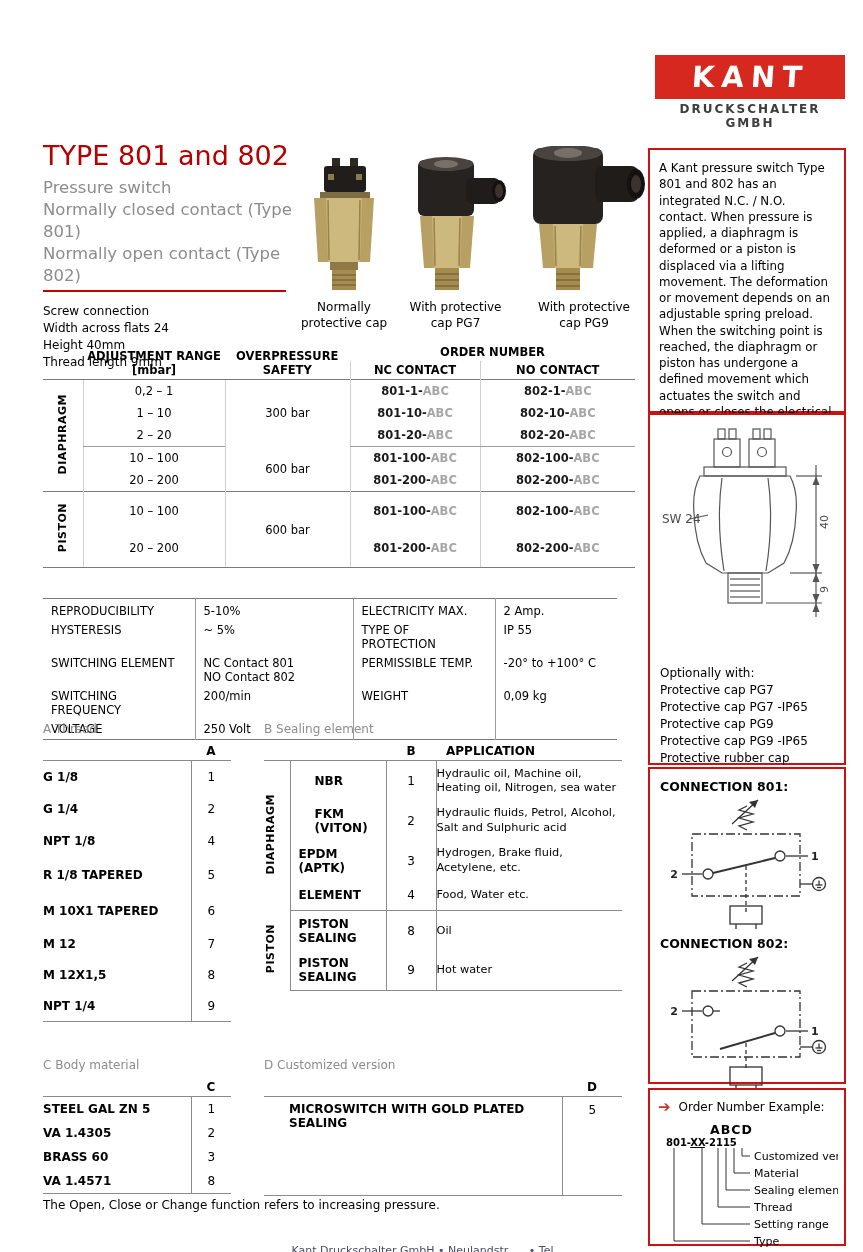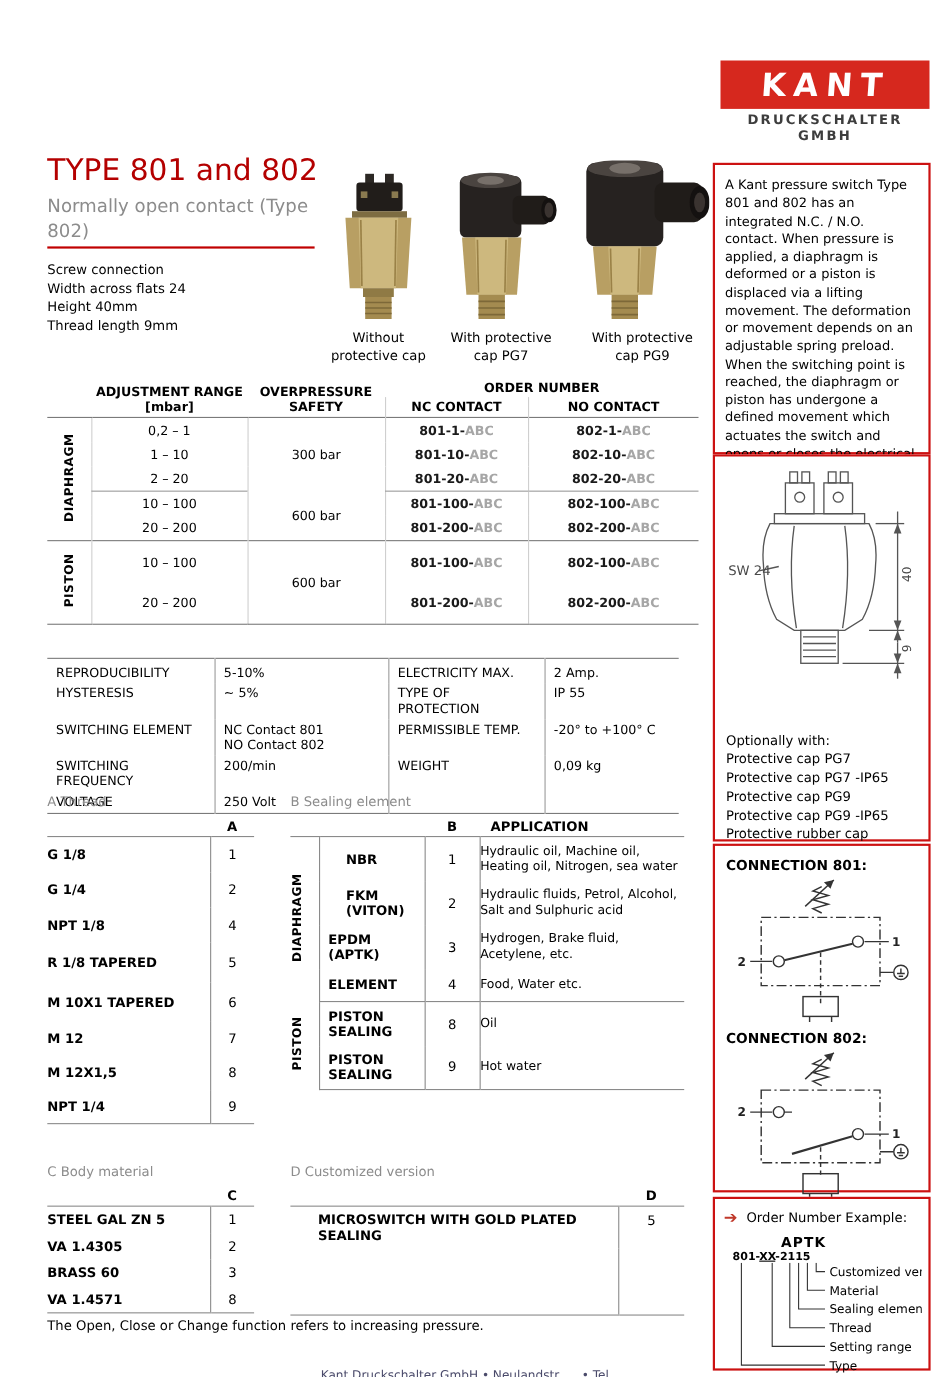--- a/index.html
+++ b/index.html
@@ -92,20 +92,22 @@
 
   <div class="logo">
     <div class="logo-box">
       <span class="logo-word">KANT</span>
     </div>
     <div class="logo-sub">DRUCKSCHALTER GMBH</div>
   </div>
 
   <div class="title-block">
     <div class="main-title">TYPE 801 and 802</div>
+    <div class="subtitle">Pressure switch</div>
+    <div class="subtitle">Normally closed contact (Type 801)</div>
     <div class="subtitle">Normally open contact (Type 802)</div>
     <div class="red-rule"></div>
     <div class="specs-lines">
       <div>Screw connection</div>
       <div>Width across flats 24</div>
       <div>Height 40mm</div>
       <div>Thread length 9mm</div>
     </div>
   </div>
 
@@ -122,21 +124,21 @@
         <polygon points="26,44 62,44 60,108 28,108" fill="#cdb87e"></polygon>
         <line x1="28" y1="46" x2="29" y2="106" stroke="#9a8147" stroke-width="1.5"></line>
         <line x1="60" y1="46" x2="59" y2="106" stroke="#9a8147" stroke-width="1.5"></line>
         <rect x="30" y="108" width="28" height="8" fill="#8f7a45"></rect>
         <rect x="32" y="116" width="24" height="20" fill="#a48b50"></rect>
         <line x1="32" y1="121" x2="56" y2="121" stroke="#7d6838" stroke-width="1.5"></line>
         <line x1="32" y1="126" x2="56" y2="126" stroke="#7d6838" stroke-width="1.5"></line>
         <line x1="32" y1="131" x2="56" y2="131" stroke="#7d6838" stroke-width="1.5"></line>
       </svg>
       <div class="photo-cap">
-        <div>Without</div>
+        <div>Normally</div>
         <div>protective cap</div>
       </div>
     </div>
     <div class="photo-fig">
       <svg width="108" height="142" viewBox="0 0 108 142">
         <rect x="16" y="6" width="56" height="56" rx="6" fill="#262220"></rect>
         <ellipse cx="44" cy="10" rx="27" ry="7" fill="#4a4440"></ellipse>
           <ellipse cx="44" cy="10" rx="12" ry="4" fill="#77706a"></ellipse>
         <rect x="64" y="24" width="34" height="26" rx="6" fill="#201c19"></rect>
         <ellipse cx="97" cy="37" rx="7" ry="11" fill="#141110"></ellipse>
@@ -283,21 +285,21 @@
       <text x="20" y="64" font-size="11" font-weight="bold" fill="#222" text-anchor="end">2</text>
       <text x="153" y="84" font-size="11" font-weight="bold" fill="#222">1</text>
     </svg>
   </div>
 
   <div class="sidebox oe-box">
     <div class="oe-header">
       <span class="oe-arrow">➔</span>
       <span>Order Number Example:</span>
     </div>
-    <div class="oe-letters">APTK</div>
+    <div class="oe-letters">ABCD</div>
     <div class="oe-number"><span>801-</span><u>XX</u><span>-2115</span></div>
     <svg width="180" height="106" viewBox="0 0 180 106">
       <g stroke="#333" fill="none" stroke-width="1">
         <polyline points="84,0 84,8 92,8"></polyline>
         <polyline points="76,0 76,25 92,25"></polyline>
         <polyline points="68,0 68,42 92,42"></polyline>
         <polyline points="60,0 60,59 92,59"></polyline>
         <polyline points="44,0 44,76 92,76"></polyline>
         <polyline points="16,0 16,93 92,93"></polyline>
       </g>

